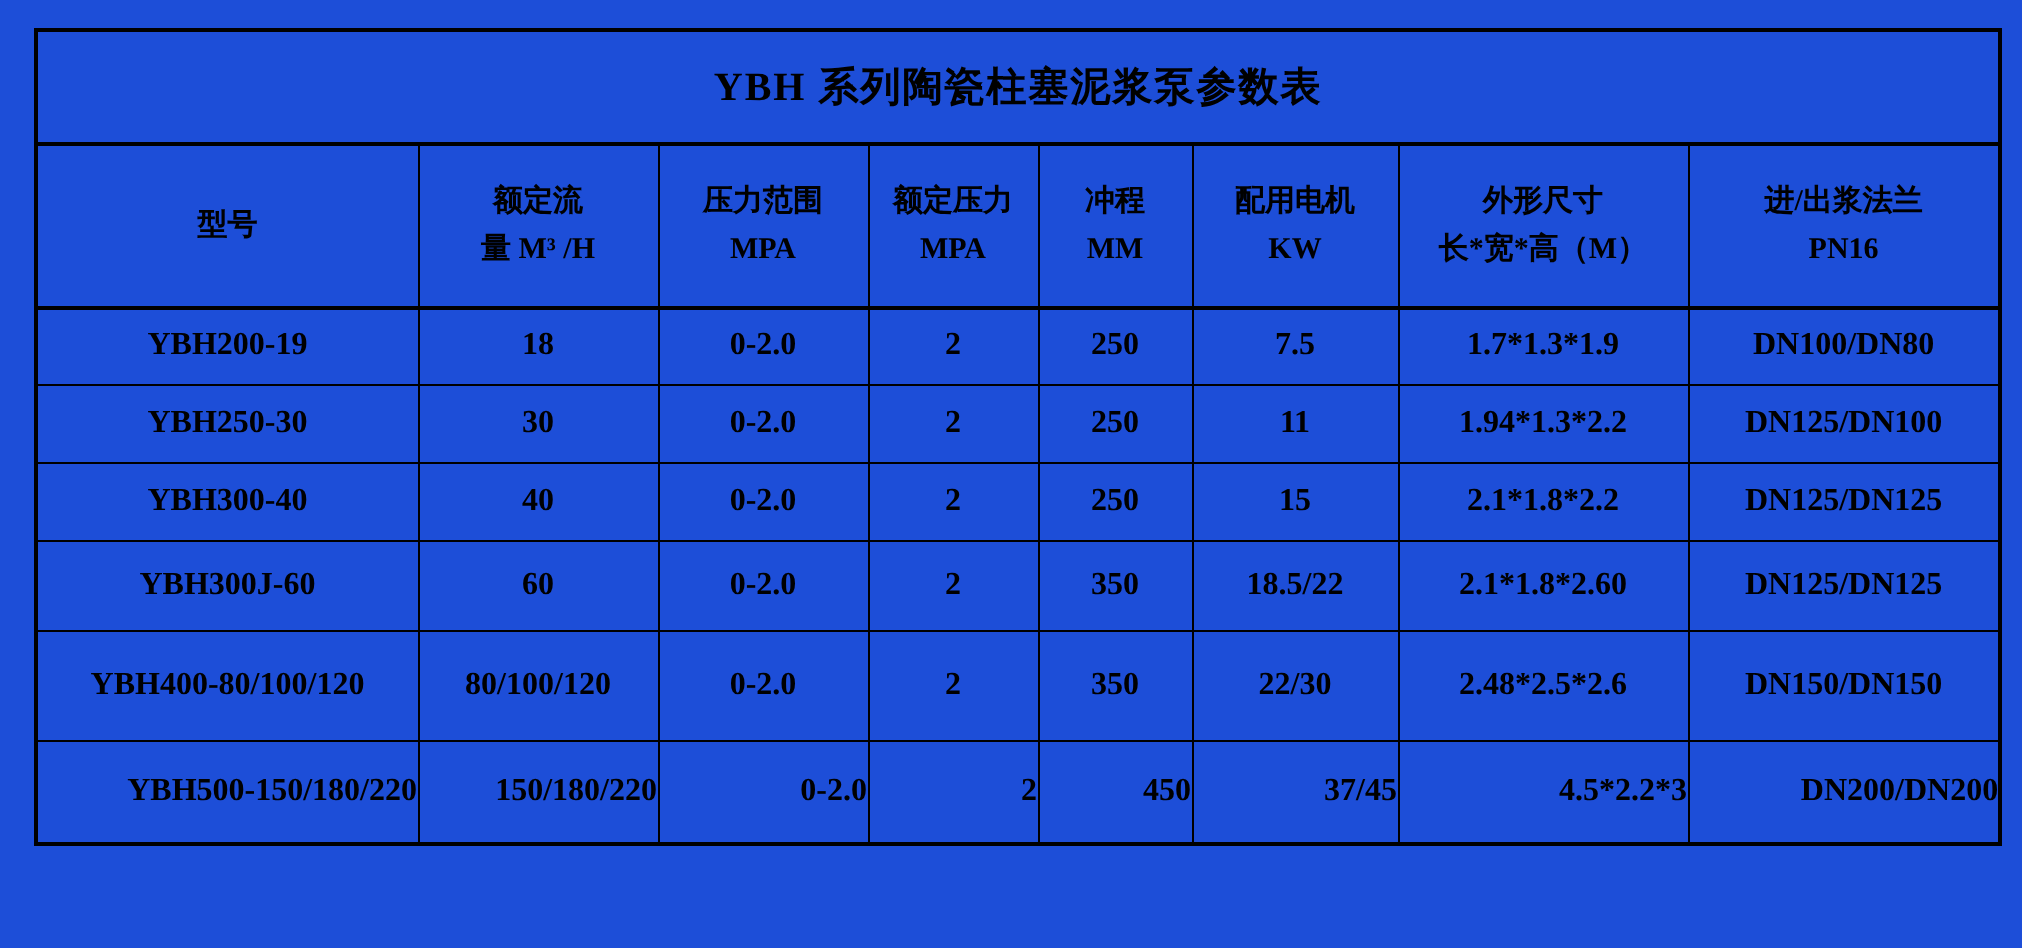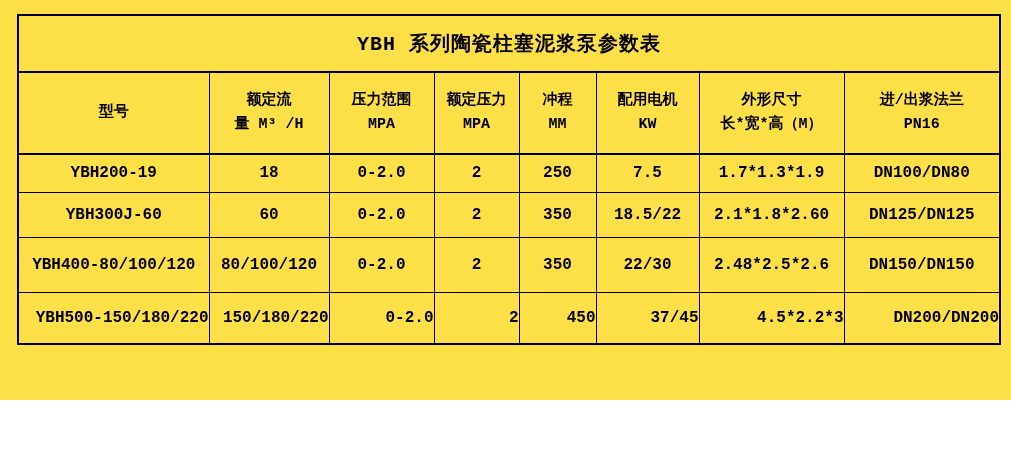--- a/index.html
+++ b/index.html
@@ -1,22 +1,22 @@
 <!DOCTYPE html>
 <html><head>
 <meta charset="utf-8">
 <style>
   * { margin: 0; padding: 0; box-sizing: border-box; }
   html, body { background: #ffffff; }
   .page {
     position: relative;
     width: 1011px;
-    height: 400px;
-    background: #fde047;
-    font-family: Liberation Mono, monospace;
+    height: 474px;
+    background: #1d4ed8;
+    font-family: Liberation Serif, serif;
     color: #000000;
   }
   table.param-table {
     position: absolute;
     left: 17px;
     top: 14px;
     width: 982px;
     border-collapse: collapse;
     table-layout: fixed;
     border: 2px solid #000000;
@@ -105,20 +105,40 @@
       <tr class="data-row h38">
         <td>YBH200-19</td>
         <td>18</td>
         <td>0-2.0</td>
         <td>2</td>
         <td>250</td>
         <td>7.5</td>
         <td>1.7*1.3*1.9</td>
         <td>DN100/DN80</td>
       </tr>
+      <tr class="data-row h39">
+        <td>YBH250-30</td>
+        <td>30</td>
+        <td>0-2.0</td>
+        <td>2</td>
+        <td>250</td>
+        <td>11</td>
+        <td>1.94*1.3*2.2</td>
+        <td>DN125/DN100</td>
+      </tr>
+      <tr class="data-row h39">
+        <td>YBH300-40</td>
+        <td>40</td>
+        <td>0-2.0</td>
+        <td>2</td>
+        <td>250</td>
+        <td>15</td>
+        <td>2.1*1.8*2.2</td>
+        <td>DN125/DN125</td>
+      </tr>
       <tr class="data-row h45">
         <td>YBH300J-60</td>
         <td>60</td>
         <td>0-2.0</td>
         <td>2</td>
         <td>350</td>
         <td>18.5/22</td>
         <td>2.1*1.8*2.60</td>
         <td>DN125/DN125</td>
       </tr>

